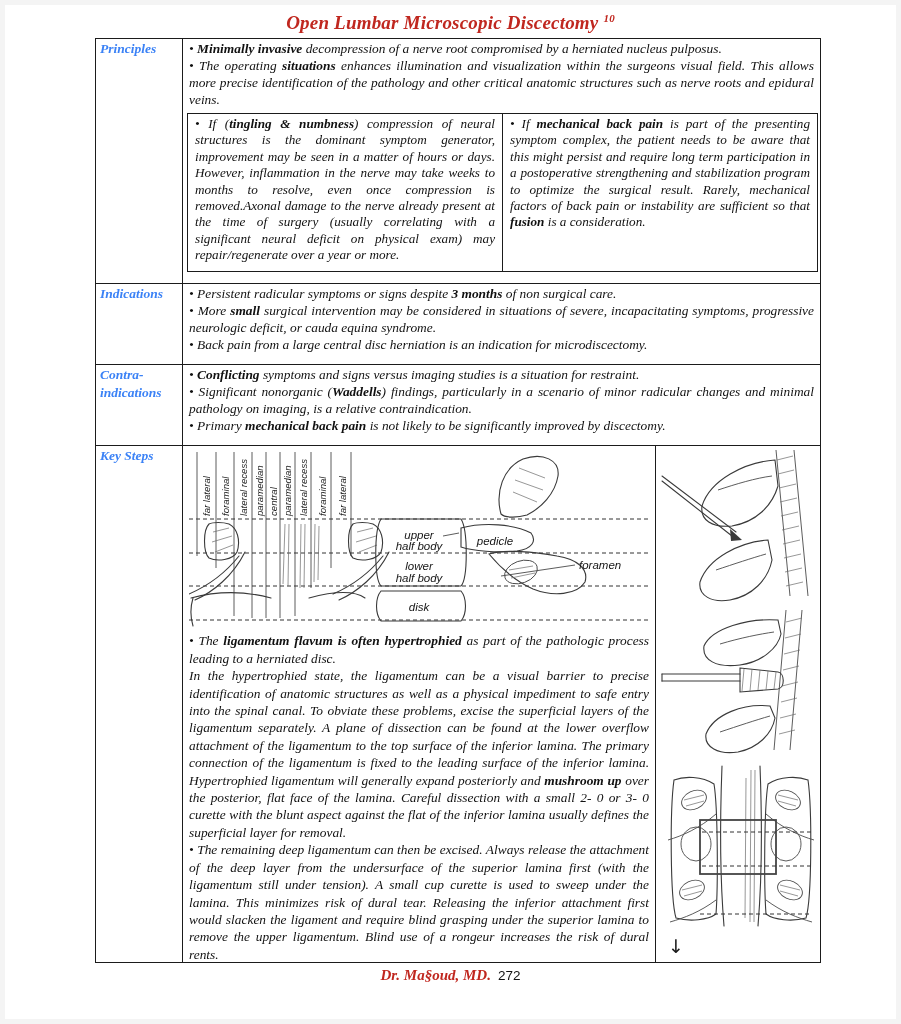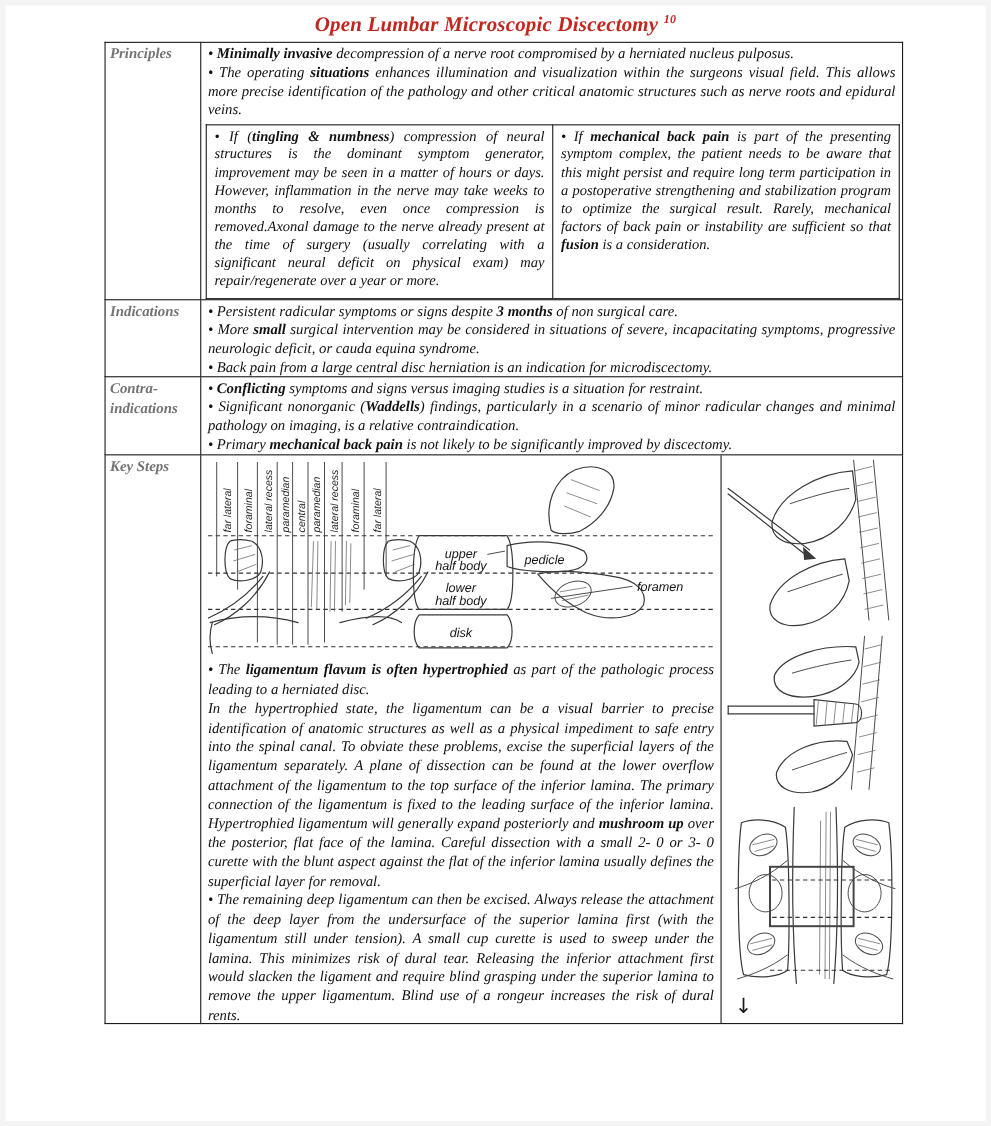--- a/index.html
+++ b/index.html
@@ -9,23 +9,23 @@
           box-shadow: inset 0 0 0 5px #f4f4f4; }
 
   .title { position:absolute; top:12px; left:0; width:901px; text-align:center;
            font-size:19px; font-weight:bold; font-style:italic; color:#c0271f; letter-spacing:.2px; }
   .title sup { font-size:11px; }
 
   table.doc { position:absolute; left:95px; top:38px; width:726px;
               border-collapse:collapse; table-layout:fixed; }
   table.doc > tbody > tr > td { border:1.5px solid #1b1b1b; vertical-align:top; }
   col.c-label { width:87px; }
-  .lbl { color:#737373; font-weight:bold; font-style:italic; font-size:13.5px;
+  .lbl { color:#3b82f6; font-weight:bold; font-style:italic; font-size:13.5px;
          padding:1px 4px; white-space:pre-line; line-height:1.3; }
-  .cnt { font-style:italic; font-size:13.4px; line-height:17px; padding:1px 6px 0 6px;
+  .cnt { font-style:italic; font-size:13.4px; line-height:17px; padding:1px 6px 11px 6px;
          text-align:justify; }
   .para { text-align:justify; }
   .para b { font-weight:bold; }
 
   table.sub { width:calc(100% + 6px); margin:5px -5px 0 -2px; border-collapse:collapse; }
   table.sub td { border:1.4px solid #1b1b1b; vertical-align:top; width:50%;
                  padding:2px 7px; height:158px; font-size:13.2px; line-height:16.4px; }
 
   .pos-line { font-weight:bold; }
 
@@ -289,14 +289,17 @@
               <text x="8" y="505" font-size="19" fill="#1a1a1a" font-family="'DejaVu Sans', sans-serif">↓</text>
             </svg>
           </div>
         </div>
       </td>
     </tr>
 
     </tbody>
   </table>
 
+  <div class="footer">
+    <span class="author">Dr. Ma§oud, MD.</span><span class="pagenum">272</span>
+  </div>
 
 </div>
 
 </body></html>

